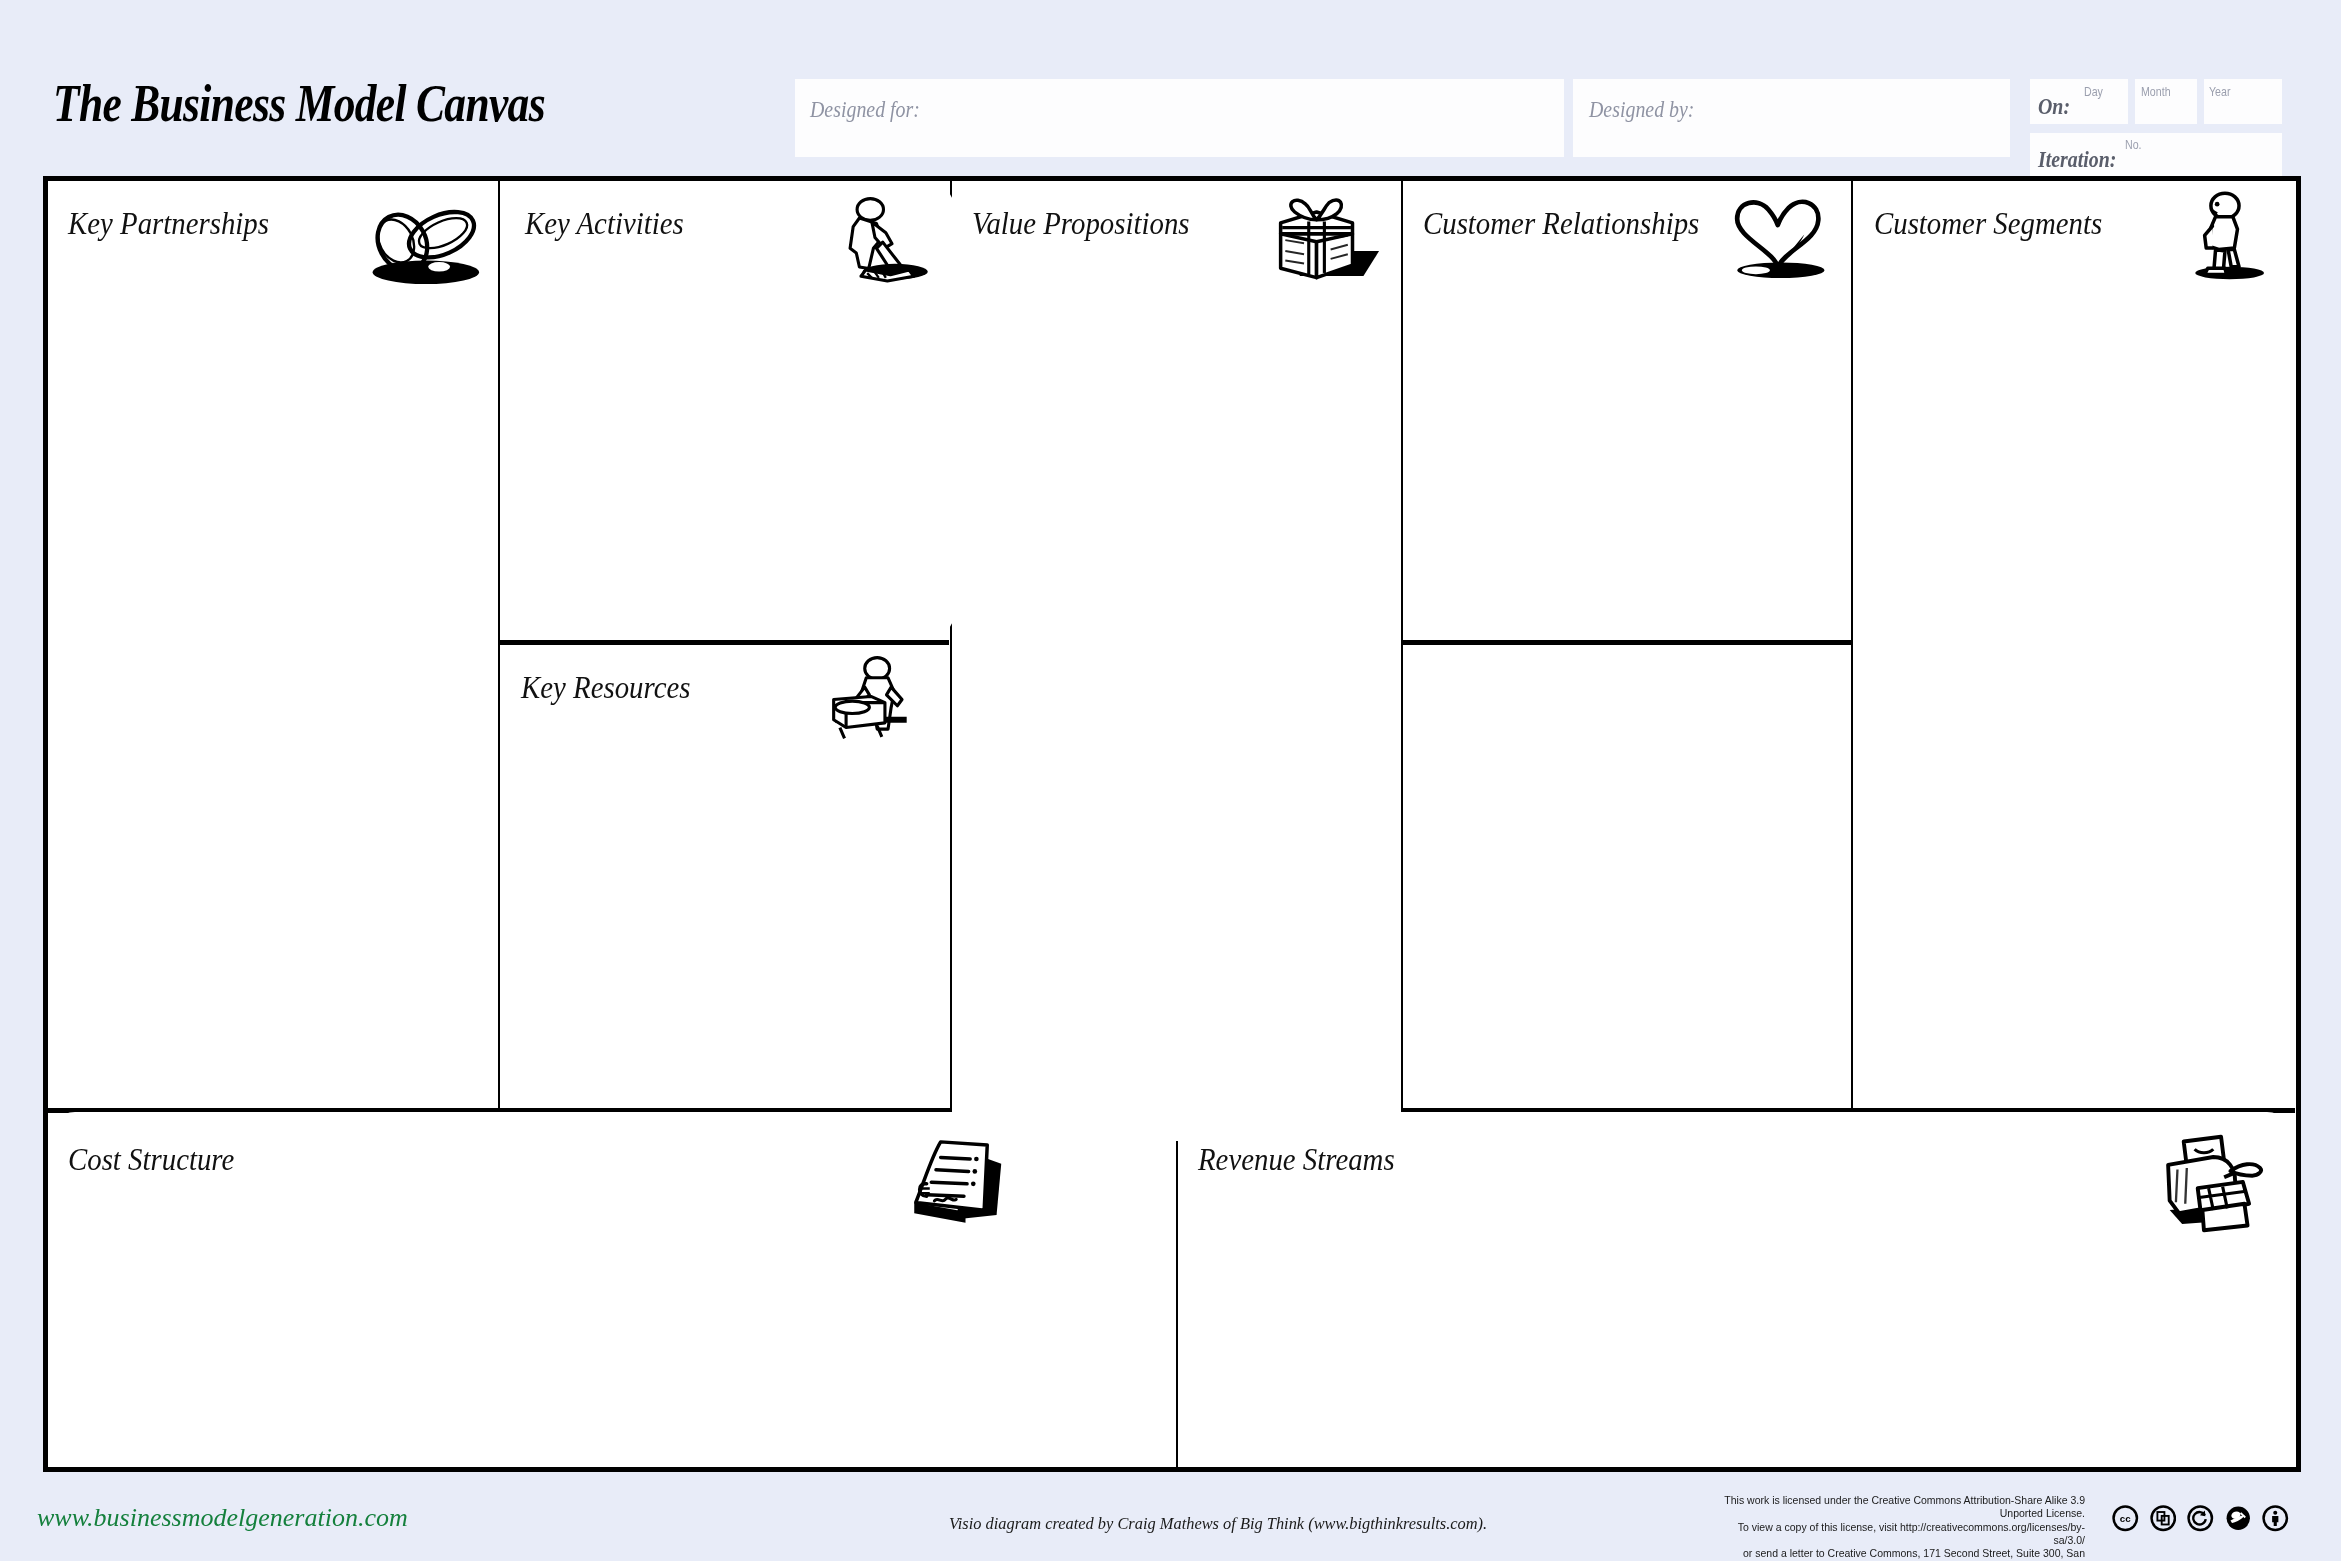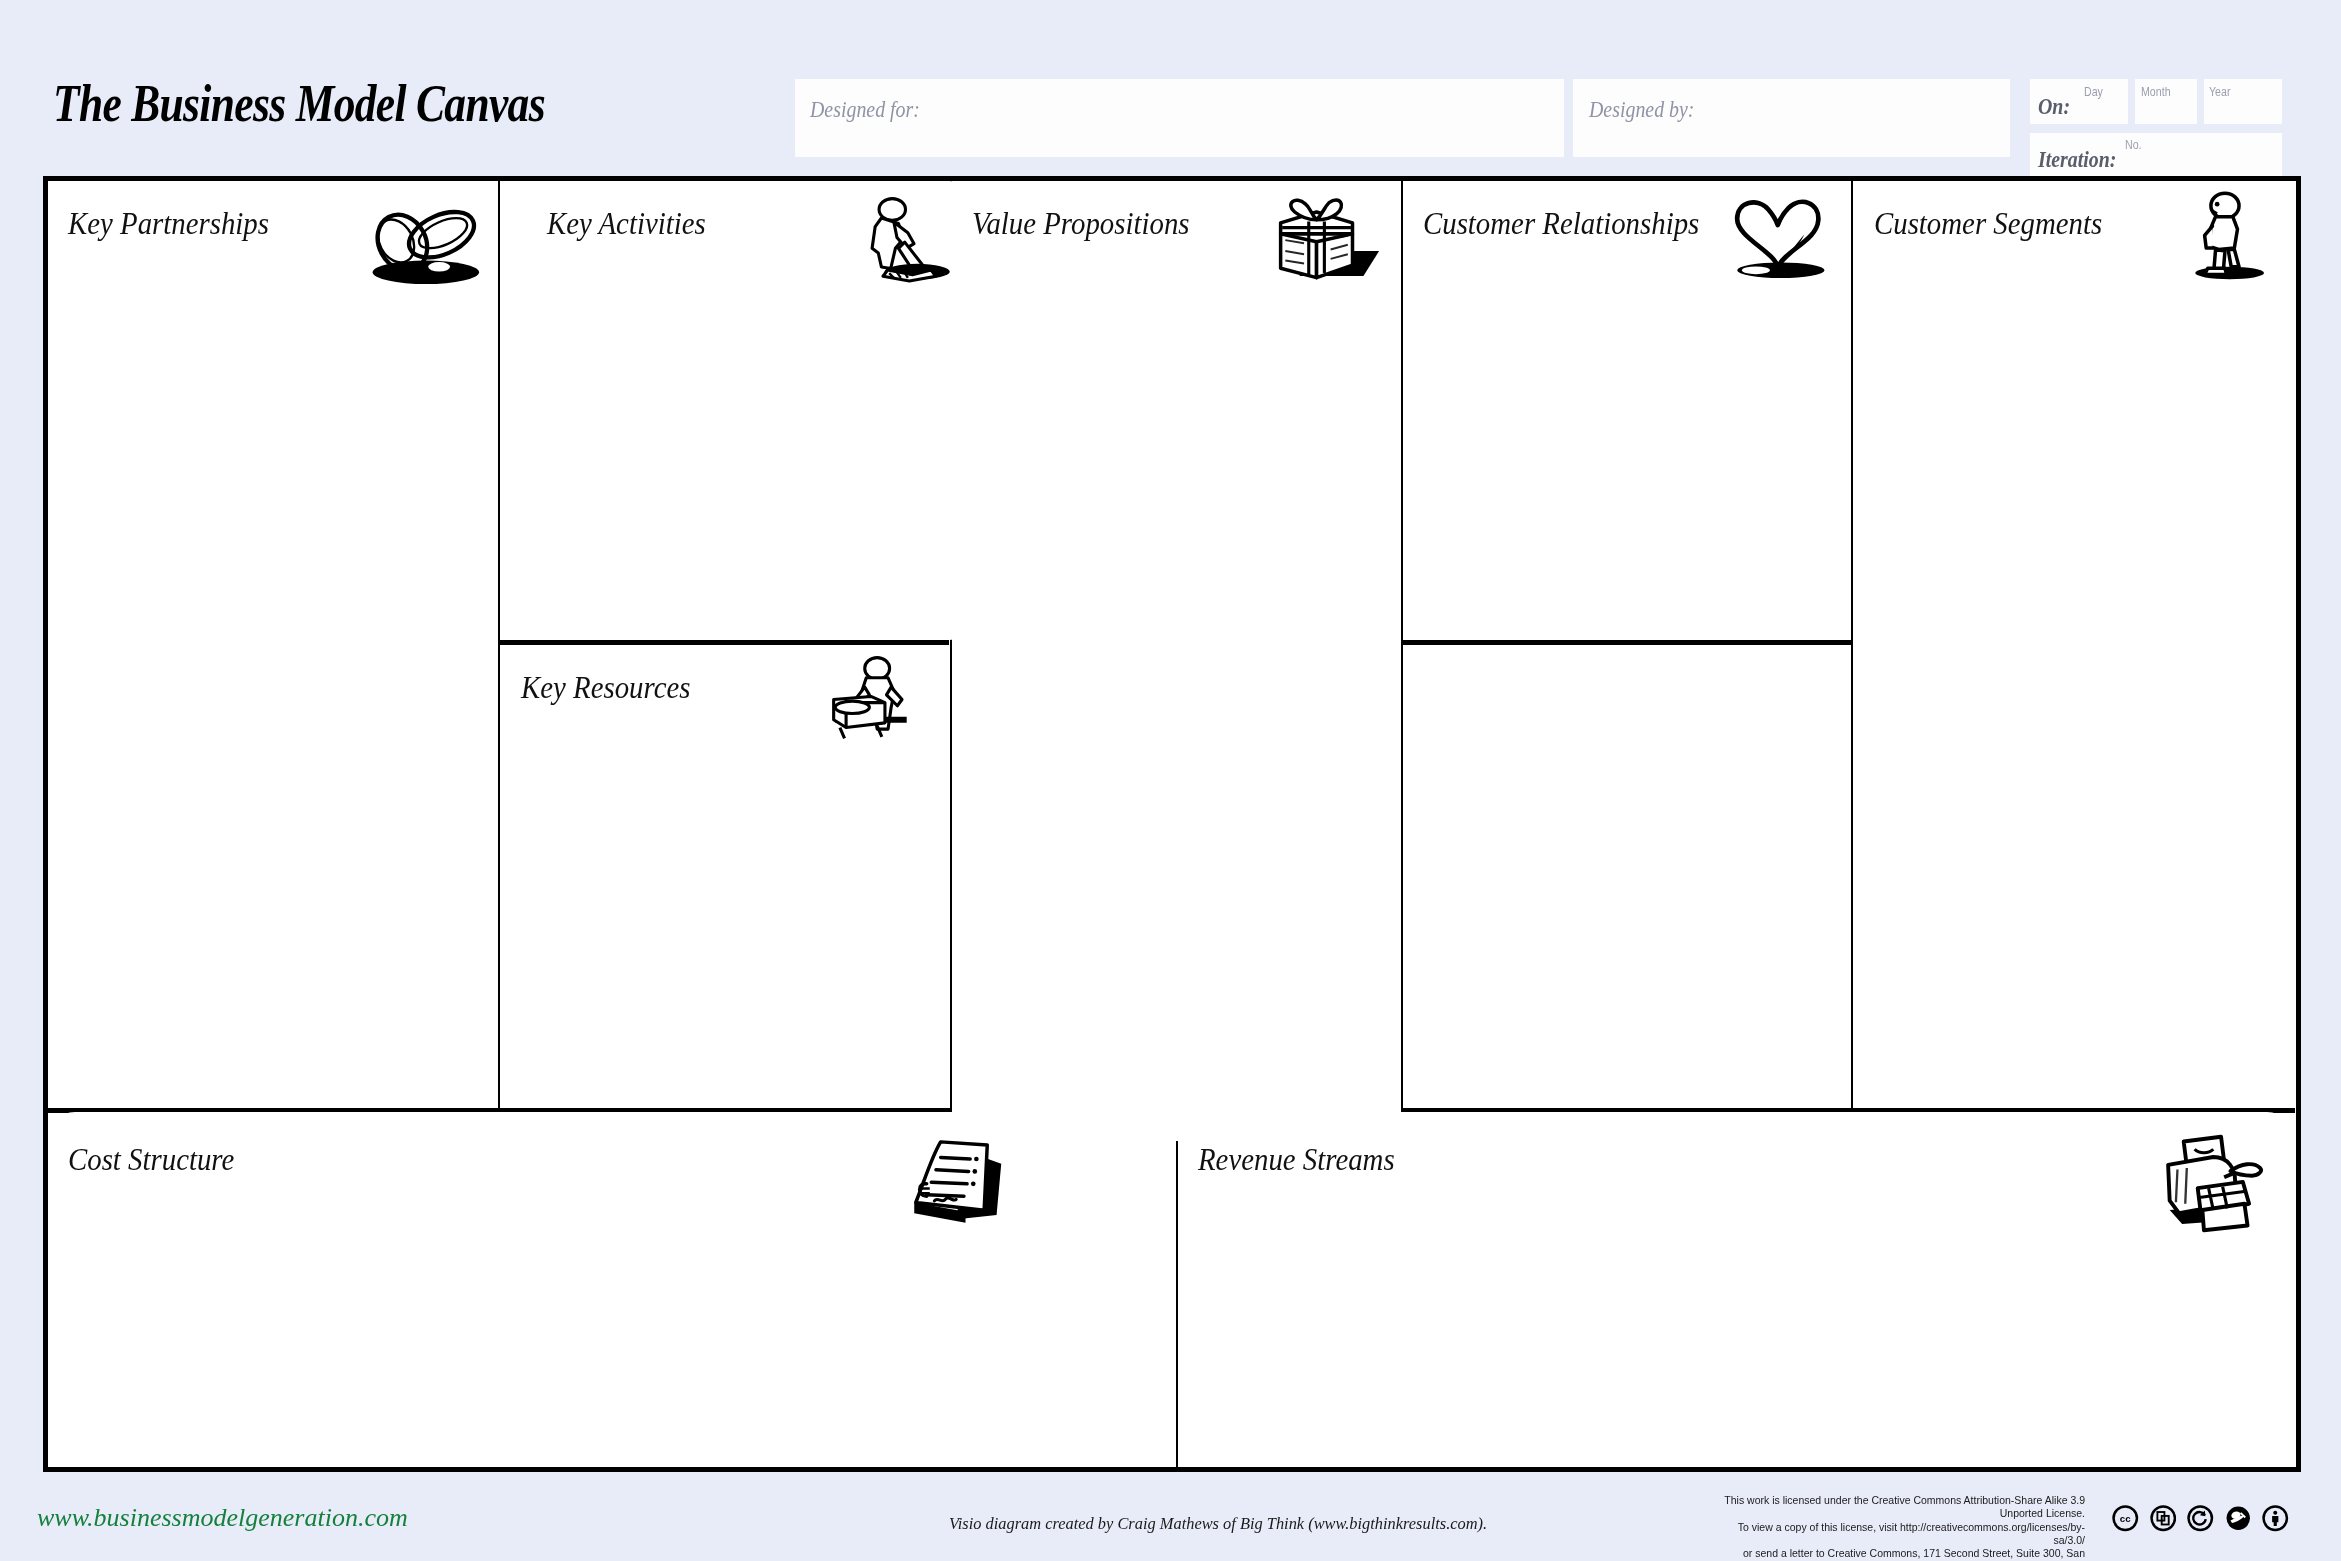--- a/index.html
+++ b/index.html
@@ -205,21 +205,21 @@
             <ellipse cx="58" cy="62" rx="30" ry="37" transform="rotate(-28 58 62)"></ellipse>
             <ellipse cx="50" cy="60" rx="21" ry="29" transform="rotate(-28 50 60)" stroke-width="3"></ellipse>
             <ellipse cx="108" cy="52" rx="44" ry="25" transform="rotate(-24 108 52)"></ellipse>
             <ellipse cx="110" cy="50" rx="33" ry="15" transform="rotate(-24 110 50)" stroke-width="3"></ellipse>
           </g>
         </svg>
       </div>
       <div style="position:absolute; left:20px; top:75px; right:12.5px; bottom:12.5px; font-size:20px; white-space:pre-wrap;"></div>
     </div>
 
-    <div class="cell" style="left:479px; top:0; width:449px; height:459px;">
+    <div class="cell" style="left:457px; top:0; width:449px; height:459px;">
       <div class="cell-title">Key Activities</div>
       <div class="cell-icon" style="right:20px; top:11px; width:101px; height:94px;">
         <svg viewBox="0 0 130 120">
           <g fill="#fff" stroke="#000" stroke-width="4" stroke-linejoin="round">
             <ellipse cx="48" cy="22" rx="17" ry="14"></ellipse>
             <path d="M34 33 L26 44 L22 72 L30 78 L34 96 L46 98 L52 72 L62 60 L56 40 Z"></path>
             <path d="M50 38 L68 52 L76 66 L66 72 L54 58 Z"></path>
           </g>
           <path d="M64 64 L92 100 L78 106 L56 72 Z" fill="#fff" stroke="#000" stroke-width="4" stroke-linejoin="round"></path>
           <ellipse cx="80" cy="102" rx="42" ry="10" fill="#000"></ellipse>

